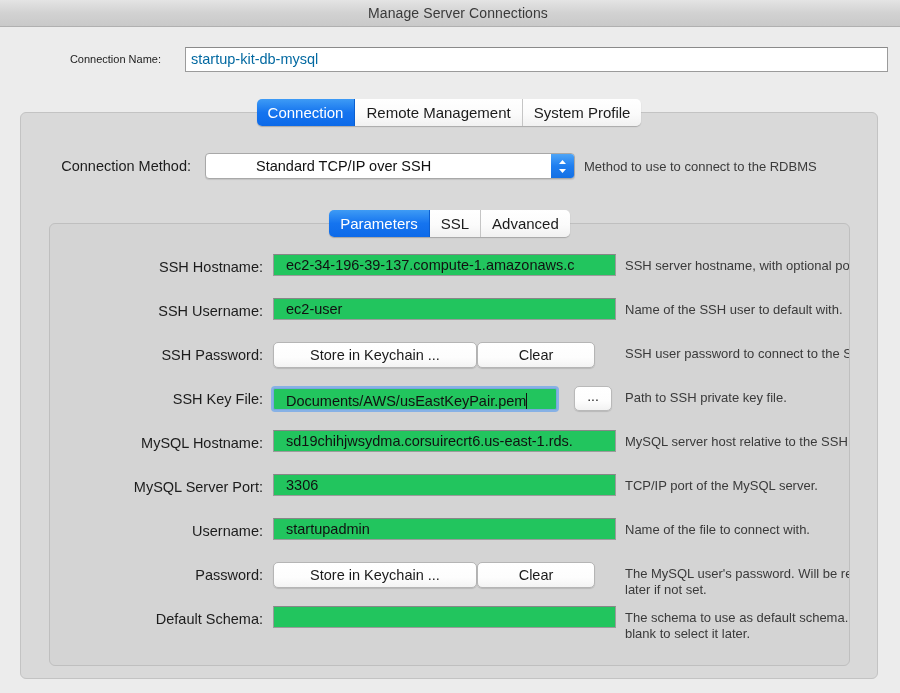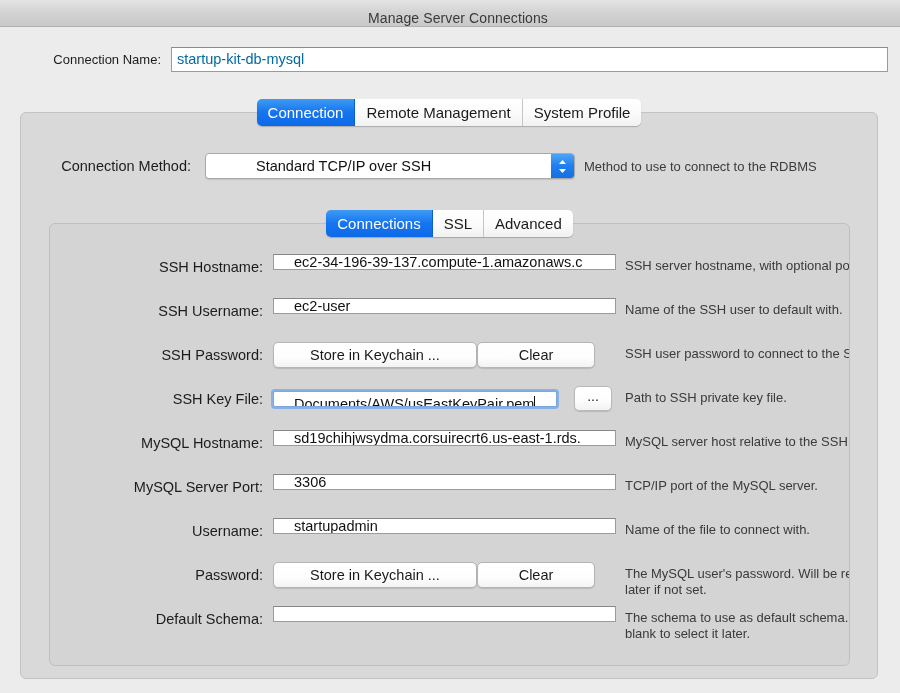--- a/index.html
+++ b/index.html
@@ -22,46 +22,46 @@
     height: 693px;
     background: #ececec;
     overflow: hidden;
   }
 
   .titlebar {
     height: 26px;
     background: linear-gradient(to bottom, #e4e4e4 0%, #d2d2d2 50%, #c9c9c9 100%);
     border-bottom: 1px solid #b0b0b0;
     display: flex;
-    align-items: flex-end;
+    align-items: center;
     justify-content: center;
     position: relative;
     padding-left: 16px;
   }
   .titlebar-title {
     font-size: 14px;
     color: #3a3a3a;
     font-weight: normal;
     letter-spacing: 0.1px;
   }
 
   
   .conn-name-row {
     display: flex;
     align-items: center;
     padding: 17px 12px 0 12px;
     height: 30px;
     box-sizing: content-box;
   }
   .conn-name-label {
-    font-size: 13px;
+    font-size: 11px;
     color: #1c1c1c;
     width: 149px;
     text-align: right;
-    padding-right: 10px;
+    padding-right: 24px;
     white-space: nowrap;
   }
   .conn-name-input {
     flex: 1;
     height: 25px;
     border: 1px solid #9b9b9b;
     border-top-color: #8a8a8a;
     background: #ffffff;
     font-size: 14.5px;
     color: #0369a1;
@@ -239,28 +239,28 @@
     flex: 0 0 auto;
   }
   .fctl {
     width: 343px;
     flex: 0 0 auto;
     display: flex;
     align-items: center;
   }
   .tinput {
     width: 343px;
-    height: 16px;
+    height: 22px;
     border: 1px solid #9b9b9b;
     border-top-color: #878787;
-    background: #ffffff;
+    background: #22c55e;
     font-size: 14.5px;
     color: #111;
     font-family: "Liberation Sans", sans-serif;
-    padding: 0 20px;
+    padding: 0 12px;
     box-sizing: border-box;
     line-height: 24px;
     outline: none;
     border-radius: 0;
     white-space: nowrap;
     overflow: hidden;
     text-overflow: clip;
   }
   .tinput.focused {
     border: 1px solid #7aa7dd;
@@ -373,21 +373,21 @@
             </svg>
           </div>
         </div>
         <div class="cm-help">Method to use to connect to the RDBMS</div>
       </div>
 
       <div class="inner-tabs-wrap">
 
         <div class="inner-tabbar">
           <div class="tabgroup">
-            <div class="tab active">Connections</div>
+            <div class="tab active">Parameters</div>
             <div class="tab">SSL</div>
             <div class="tab">Advanced</div>
           </div>
         </div>
 
         <div class="tabpanel-inner">
           <div class="form">
 
             <div class="frow">
               <div class="flabel">SSH Hostname:</div>

